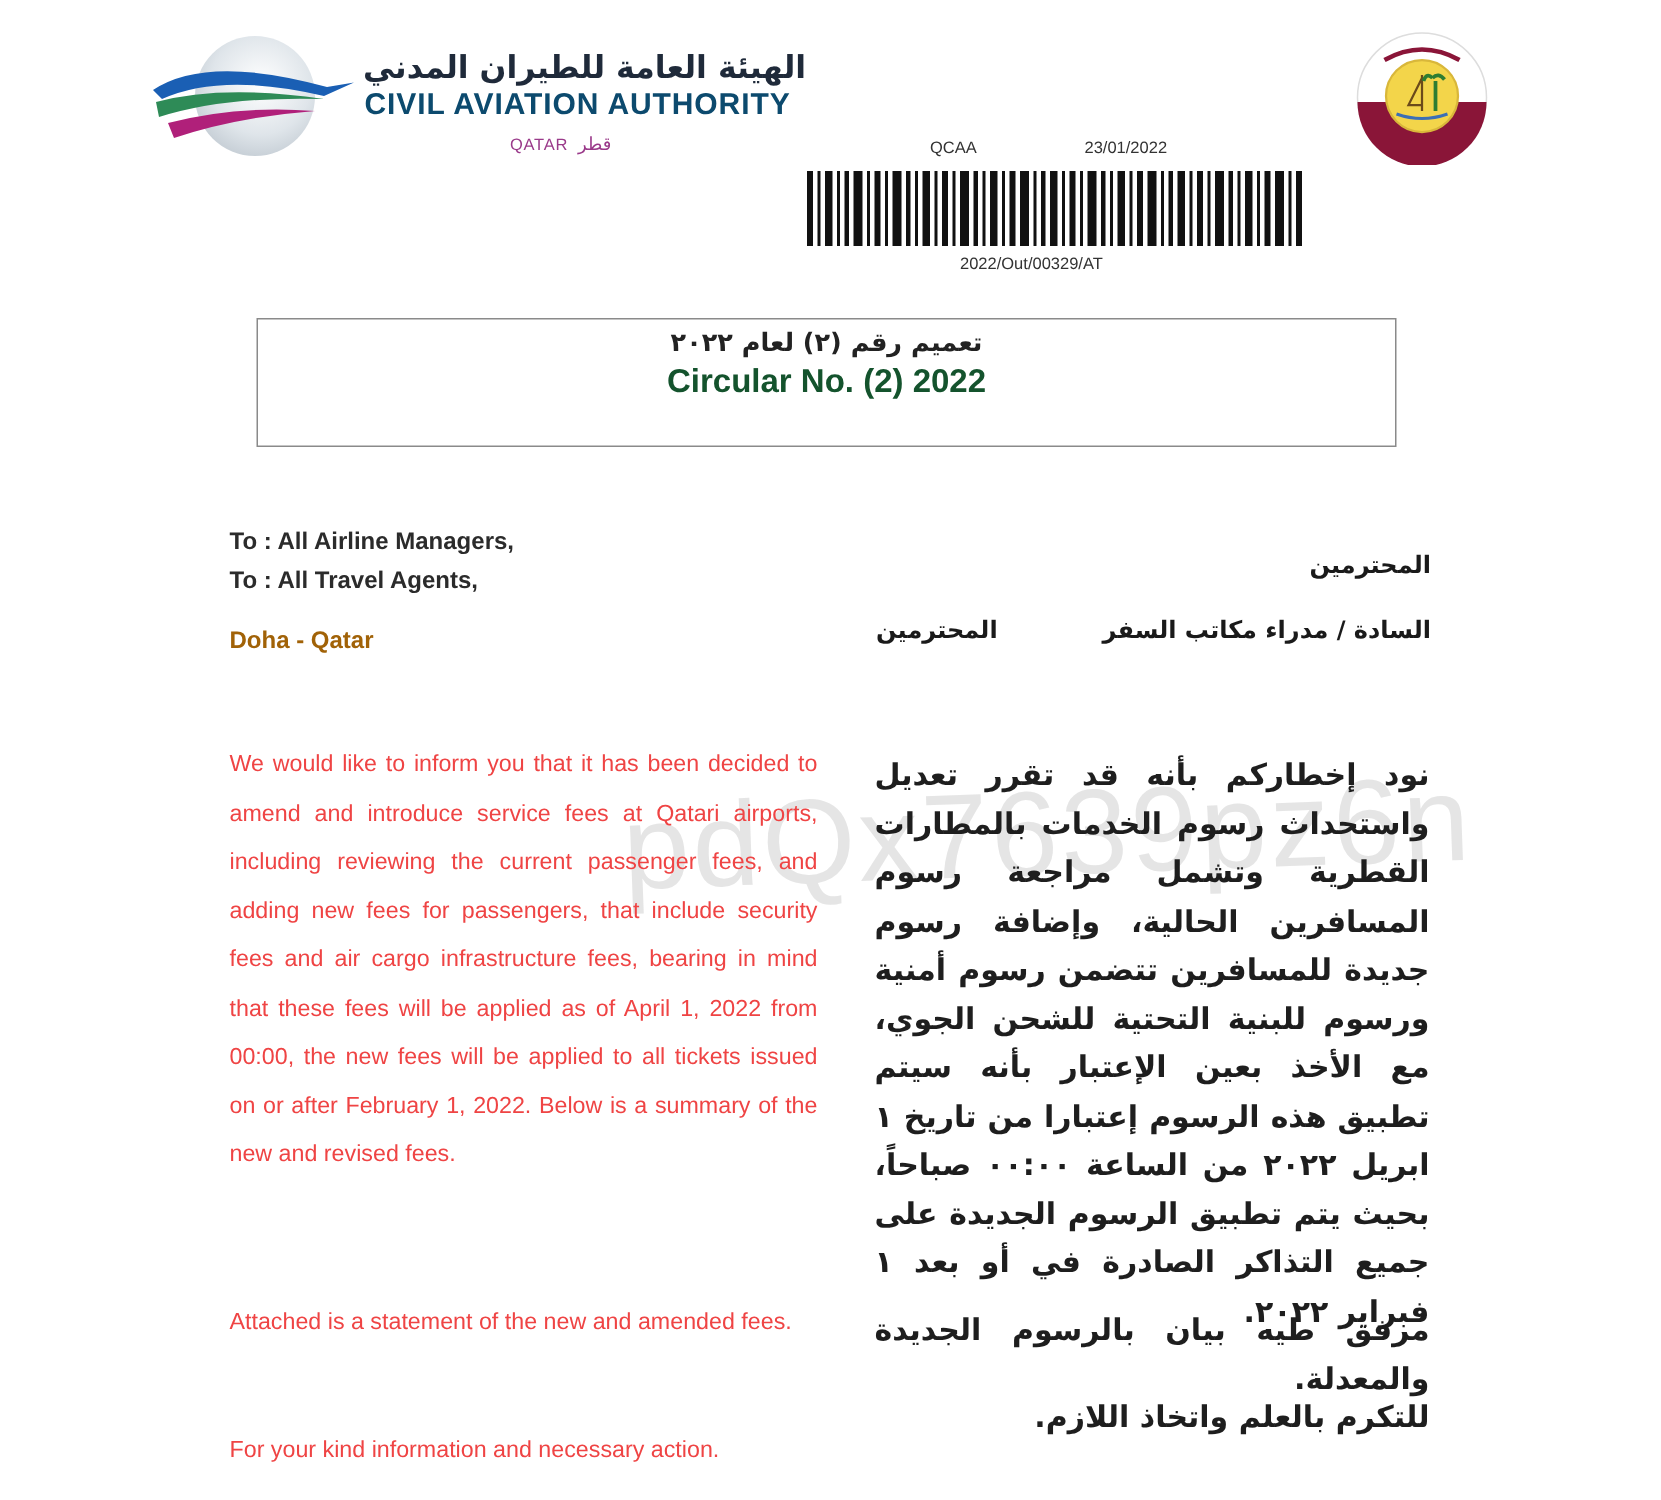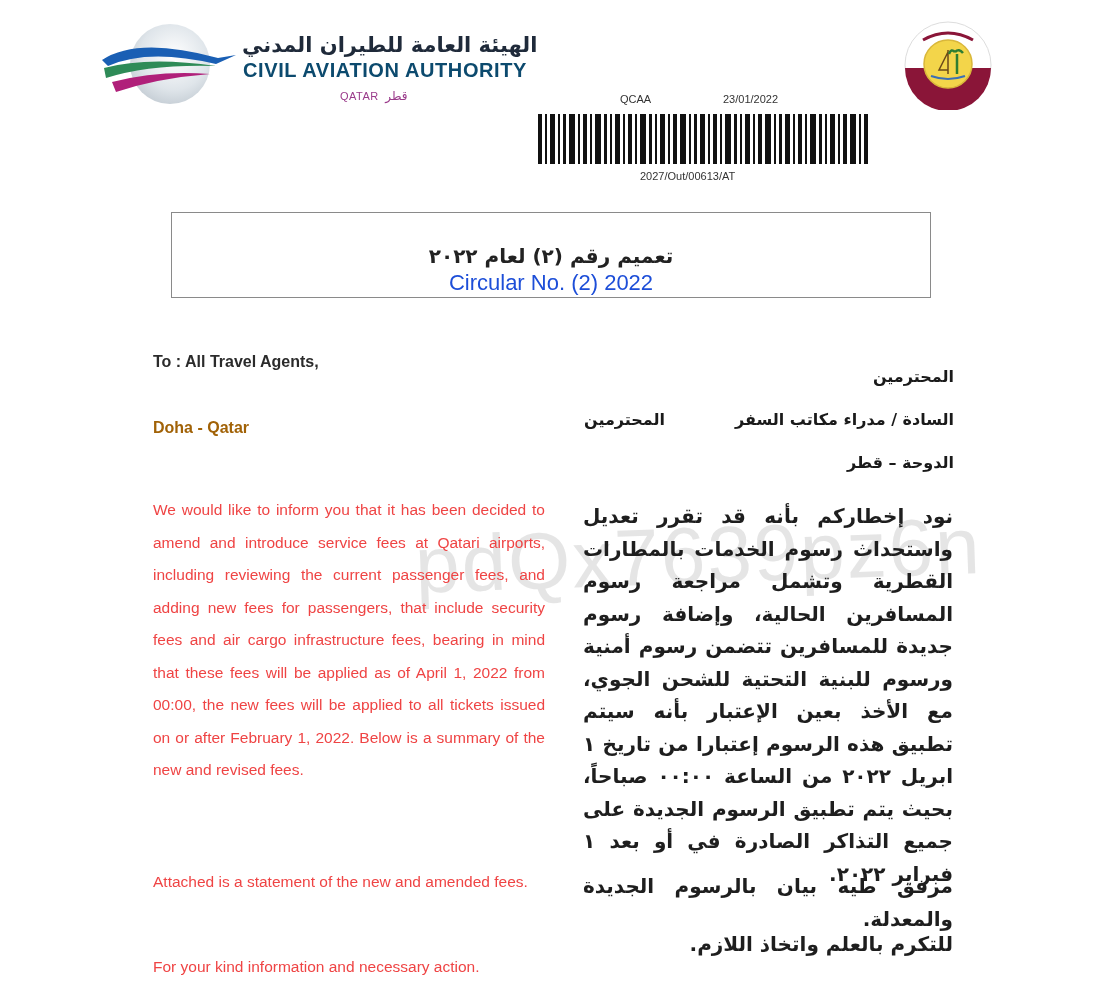--- a/index.html
+++ b/index.html
@@ -15,22 +15,22 @@
   .caa-qatar { left:340px; top:89px; font-size:11px; color:#9a3a8a; letter-spacing:0.5px;text-align:center; }
   .caa-qatar span.ar { font-family:"DejaVu Sans", sans-serif; font-size:12px; margin-left:3px; }
   .seal { left:903px; top:20px; width:90px; height:90px; }
   
   .bc-qcaa { left:620px; top:93px; font-size:11px; color:#333; }
   .bc-date { left:723px; top:93px; font-size:11px; color:#333;text-align:right; }
   .barcode { left:538px; top:114px; width:330px; height:50px; }
   .bc-ref { left:640px; top:170px; font-size:11px; color:#333; }
   
   .title-box { left:171px; top:212px; width:760px; height:86px; border:1.5px solid #8a8a8a; box-sizing:border-box; text-align:center; }
-  .title-ar { margin-top:31px; font-size:20px; font-weight:bold; color:#222; direction:rtl; font-family:"DejaVu Sans", sans-serif; }
-  .title-en { margin-top:2px; font-size:22px; font-weight:normal; color:#1d4ed8; }
+  .title-ar { margin-top:6px; font-size:17px; font-weight:bold; color:#222; direction:rtl; font-family:"DejaVu Sans", sans-serif; }
+  .title-en { margin-top:2px; font-size:22px; font-weight:bold; color:#14532d; }
   
   .to-en { left:153px; top:349px; font-size:16px; font-weight:bold; color:#2b2b2b; line-height:26px; }
   .doha-en { left:153px; top:419px; font-size:16px; font-weight:bold; color:#a16207; }
   .to-ar { right:153px; top:355px; font-size:16px; font-weight:bold; color:#1a1a1a; direction:rtl; font-family:"DejaVu Sans", sans-serif; line-height:43px; }
   .to-ar .row { display:flex; width:370px; justify-content:space-between; }
   
   .en-para { left:153px; width:392px; font-size:15.5px; color:#ef4444; text-align:justify; text-align-last:left; line-height:32.5px; }
   .ar-para { left:583px; width:370px; font-size:20px; color:#1e1e1e; direction:rtl; text-align:justify; line-height:32.5px; font-family:"DejaVu Sans", sans-serif; font-weight:bold; }
   .watermark { left:415px; top:510px; font-size:80px; color:rgba(160,160,160,0.28); transform:rotate(-2deg); letter-spacing:2px; pointer-events:none; }
 </style>
@@ -117,45 +117,43 @@
       <rect x="281" y="0" width="3" height="50"></rect>
       <rect x="287" y="0" width="2" height="50"></rect>
     <rect x="292" y="0" width="5" height="50"></rect>
       <rect x="300" y="0" width="2" height="50"></rect>
       <rect x="305" y="0" width="4" height="50"></rect>
     <rect x="312" y="0" width="6" height="50"></rect>
       <rect x="321" y="0" width="2" height="50"></rect>
       <rect x="326" y="0" width="4" height="50"></rect>
   </g>
 </svg>
-<div class="abs bc-ref">2027/Out/00613/AT</div>
+<div class="abs bc-ref">2022/Out/00329/AT</div>
 
 <div class="abs title-box">
   <div class="title-ar">تعميم رقم (٢) لعام ٢٠٢٢</div>
   <div class="title-en">Circular No. (2) 2022</div>
 </div>
 
 <div class="abs watermark">pdQx7639pz6n</div>
 
 <div class="abs to-en">
+  <div>To : All Airline Managers,</div>
   <div>To : All Travel Agents,</div>
 </div>
 <div class="abs doha-en">Doha - Qatar</div>
 
 <div class="abs to-ar">
   <div class="row">
     <span>المحترمين</span>
   </div>
   <div class="row">
     <span>السادة / مدراء مكاتب السفر</span>
     <span>المحترمين</span>
   </div>
-  <div class="row">
-    <span>الدوحة – قطر</span>
-  </div>
 </div>
 
 <div class="abs en-para" style="top:494px;">We would like to inform you that it has been decided to amend and introduce service fees at Qatari airports, including reviewing the current passenger fees, and adding new fees for passengers, that include security fees and air cargo infrastructure fees, bearing in mind that these fees will be applied as of April 1, 2022 from 00:00, the new fees will be applied to all tickets issued on or after February 1, 2022. Below is a summary of the new and revised fees.</div>
 <div class="abs en-para" style="top:866px;">Attached is a statement of the new and amended fees.</div>
 <div class="abs en-para" style="top:951px;">For your kind information and necessary action.</div>
 
 <div class="abs ar-para" style="top:500px;">نود إخطاركم بأنه قد تقرر تعديل واستحداث رسوم الخدمات بالمطارات القطرية وتشمل مراجعة رسوم المسافرين الحالية، وإضافة رسوم جديدة للمسافرين تتضمن رسوم أمنية ورسوم للبنية التحتية للشحن الجوي، مع الأخذ بعين الإعتبار بأنه سيتم تطبيق هذه الرسوم إعتبارا من تاريخ ١ ابريل ٢٠٢٢ من الساعة ٠٠:٠٠ صباحاً، بحيث يتم تطبيق الرسوم الجديدة على جميع التذاكر الصادرة في أو بعد ١ فبراير ٢٠٢٢.</div>
 <div class="abs ar-para" style="top:870px;">مرفق طيه بيان بالرسوم الجديدة والمعدلة.</div>
 <div class="abs ar-para" style="top:928px;">للتكرم بالعلم واتخاذ اللازم.</div>
 

